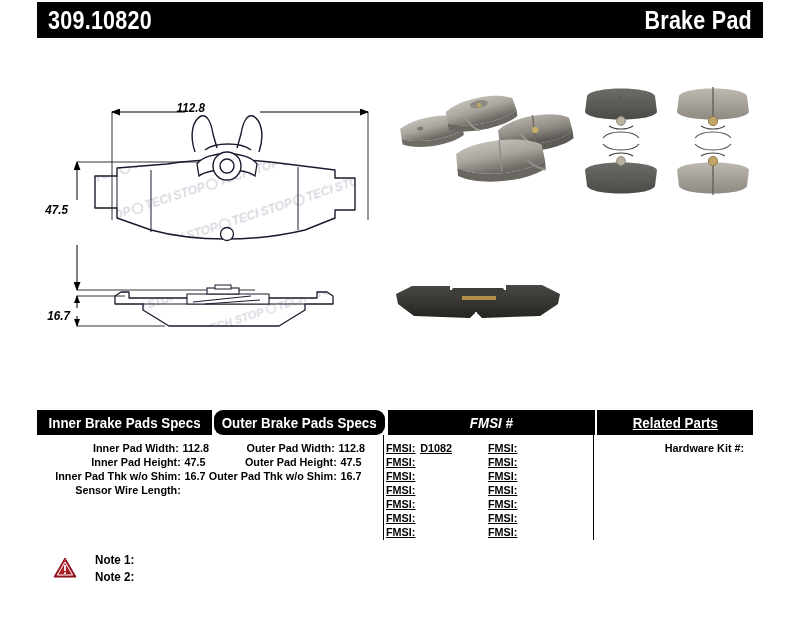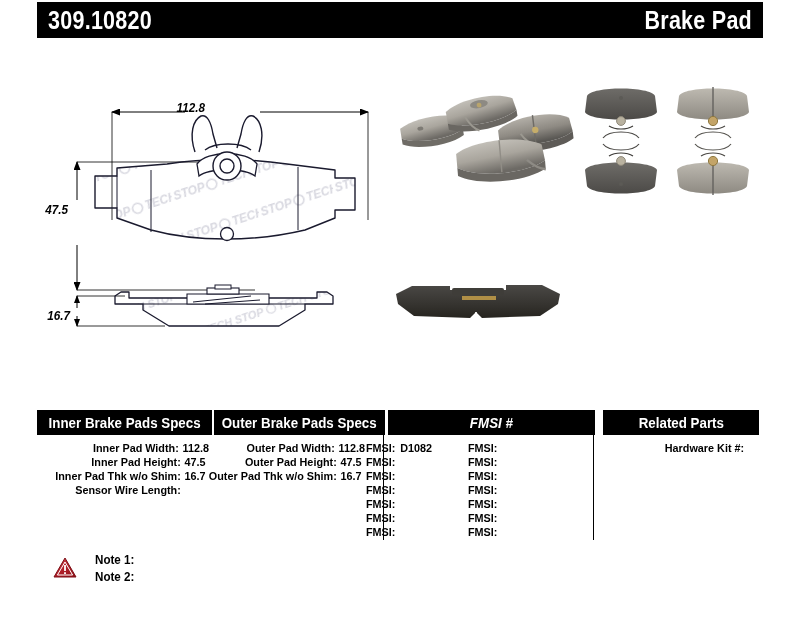--- a/index.html
+++ b/index.html
@@ -50,33 +50,33 @@
   .spec-table{position:absolute;left:37px;top:410px;width:726px;height:130px;}
   .thead{position:absolute;left:0;top:0;width:726px;height:25px;display:flex;}
   .th{
     background:#000;color:#fff;font-weight:bold;font-size:14.5px;
     display:flex;align-items:center;justify-content:center;
     height:25px;box-sizing:border-box;
     transform-origin:center center;
   }
   .th span{transform:scaleX(.92);display:inline-block;white-space:nowrap;}
   .th-inner{width:175px;}
-  .th-outer{width:171px;margin-left:2px;}
+  .th-outer{width:171px;margin-left:2px;border-radius:9px;}
   .th-fmsi{width:207px;margin-left:3px;font-style:italic;}
-  .th-related{width:156px;margin-left:8px;}
+  .th-related{width:156px;margin-left:2px;text-decoration:underline;}
 
   .tbody{position:absolute;left:0;top:25px;width:726px;height:105px;}
   .vdiv{position:absolute;top:0;width:1px;height:105px;background:#000;}
   .vdiv-a{left:346px;}
   .vdiv-b{left:556px;}
 
   .col{position:absolute;top:6px;}
   .col-inner{left:0;width:172px;}
   .col-outer{left:160px;width:168px;}
-  .col-fmsi{left:329px;width:205px;}
+  .col-fmsi{left:349px;width:205px;text-decoration:underline;}
   .col-related{left:552px;width:165px;text-align:right;}
 
   .spec-row{
     font-size:11.5px;font-weight:bold;line-height:14px;height:14px;
     white-space:nowrap;display:flex;justify-content:flex-end;
     transform:scaleX(.94);transform-origin:right center;
   }
   .spec-row .lbl{margin-right:4px;}
   .spec-row .val{min-width:26px;text-align:left;}
 

